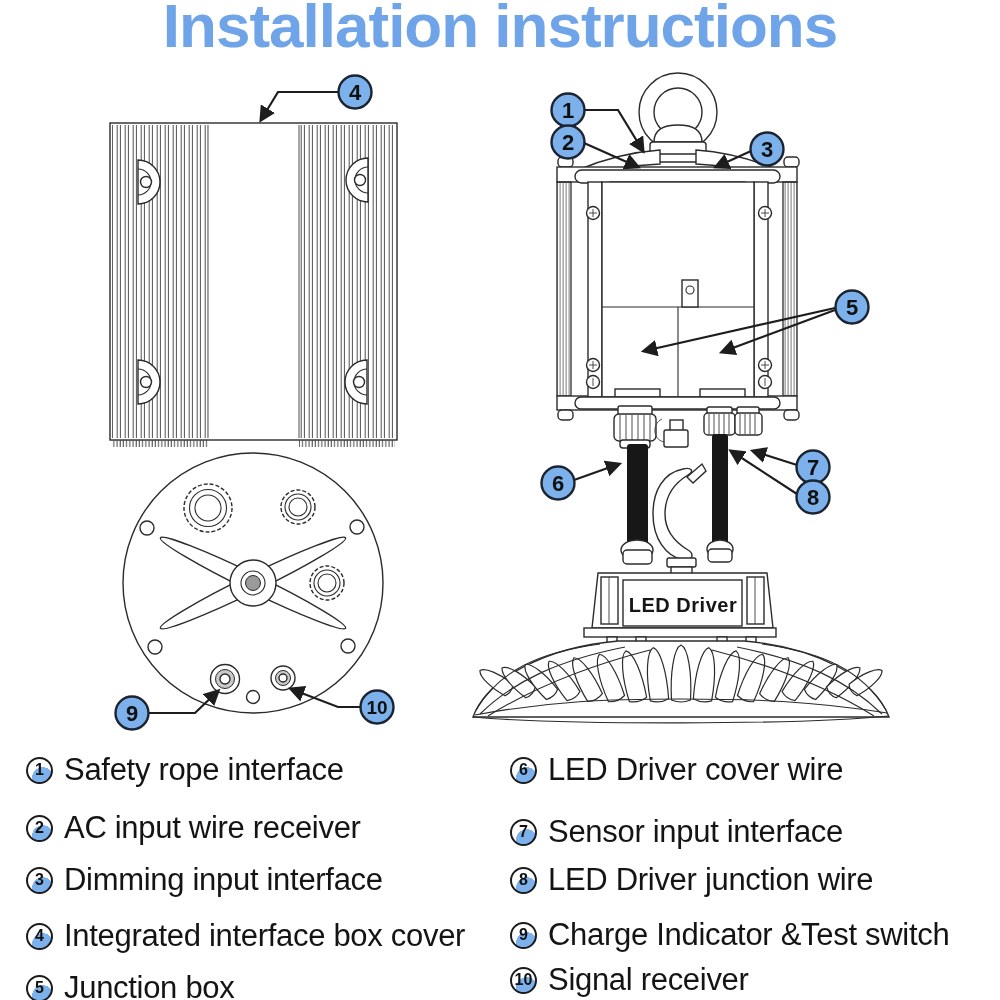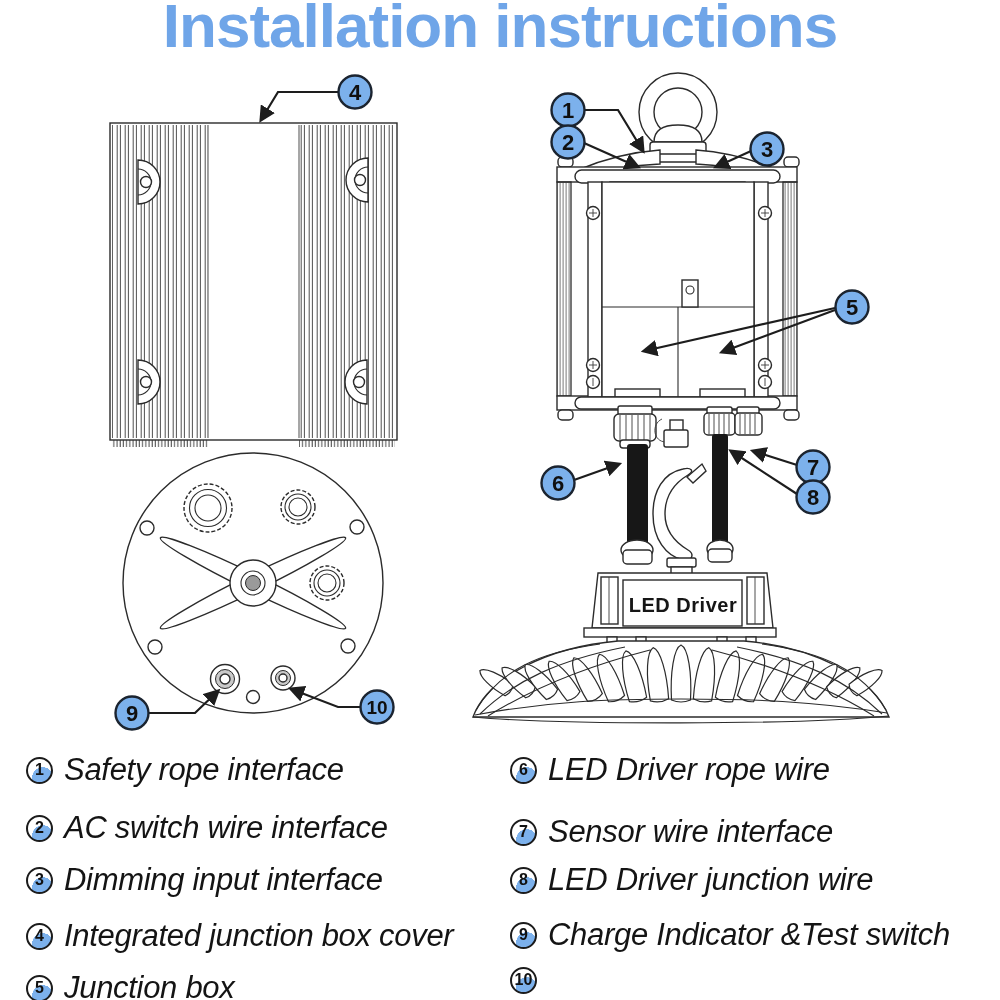--- a/index.html
+++ b/index.html
@@ -31,21 +31,21 @@
   .drv{font:700 20px "Liberation Sans",sans-serif;fill:#161616;text-anchor:middle;letter-spacing:0.5px;}
 
   
   .legend-row{position:absolute;display:flex;align-items:center;height:34px;}
   .legend-row.col-left{left:26px;}
   .legend-row.col-right{left:510px;}
   .lmark{flex:0 0 auto;width:27px;height:27px;border:2px solid #1b1b1b;border-radius:50%;
          display:flex;align-items:center;justify-content:center;margin-right:11px;
          font-size:16px;font-weight:600;color:#111;box-sizing:border-box;
          background:radial-gradient(circle at 64% 82%, var(--accent-blue) 0 44%, rgba(255,255,255,0) 45%);}
-  .ltext{font-size:31px;color:var(--text-color);white-space:nowrap;letter-spacing:-0.3px;font-style:italic;}
+  .ltext{font-size:31px;color:var(--text-color);white-space:nowrap;letter-spacing:-0.3px;}
 </style>
 </head>
 <body>
 
 <div class="page">
 
   <h1 class="title">Installation instructions</h1>
 
   <svg class="svg-cover" width="310" height="385" viewBox="0 0 310 385">
     <defs>
@@ -350,49 +350,50 @@
     </g>
   </svg>
 
   <div>
     <div class="legend-row col-left" style="top:753px">
       <span class="lmark">1</span>
       <span class="ltext">Safety rope interface</span>
     </div>
     <div class="legend-row col-left" style="top:811px">
       <span class="lmark">2</span>
-      <span class="ltext">AC switch wire interface</span>
+      <span class="ltext">AC input wire receiver</span>
     </div>
     <div class="legend-row col-left" style="top:863px">
       <span class="lmark">3</span>
       <span class="ltext">Dimming input interface</span>
     </div>
     <div class="legend-row col-left" style="top:919px">
       <span class="lmark">4</span>
-      <span class="ltext">Integrated junction box cover</span>
+      <span class="ltext">Integrated interface box cover</span>
     </div>
     <div class="legend-row col-left" style="top:971px">
       <span class="lmark">5</span>
       <span class="ltext">Junction box</span>
     </div>
 
     <div class="legend-row col-right" style="top:753px">
       <span class="lmark">6</span>
-      <span class="ltext">LED Driver rope wire</span>
+      <span class="ltext">LED Driver cover wire</span>
     </div>
     <div class="legend-row col-right" style="top:815px">
       <span class="lmark">7</span>
-      <span class="ltext">Sensor wire interface</span>
+      <span class="ltext">Sensor input interface</span>
     </div>
     <div class="legend-row col-right" style="top:863px">
       <span class="lmark">8</span>
       <span class="ltext">LED Driver junction wire</span>
     </div>
     <div class="legend-row col-right" style="top:918px">
       <span class="lmark">9</span>
       <span class="ltext">Charge Indicator &amp;Test switch</span>
     </div>
     <div class="legend-row col-right" style="top:963px">
       <span class="lmark">10</span>
+      <span class="ltext">Signal receiver</span>
     </div>
   </div>
 
 </div>
 
 </body></html>

